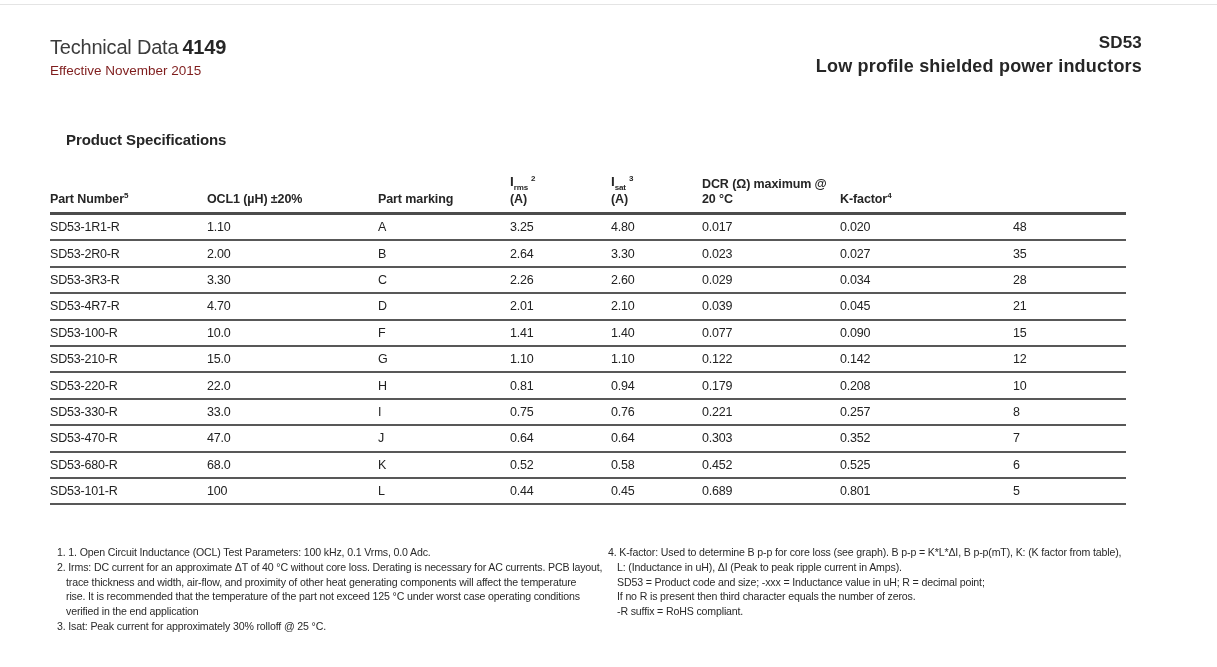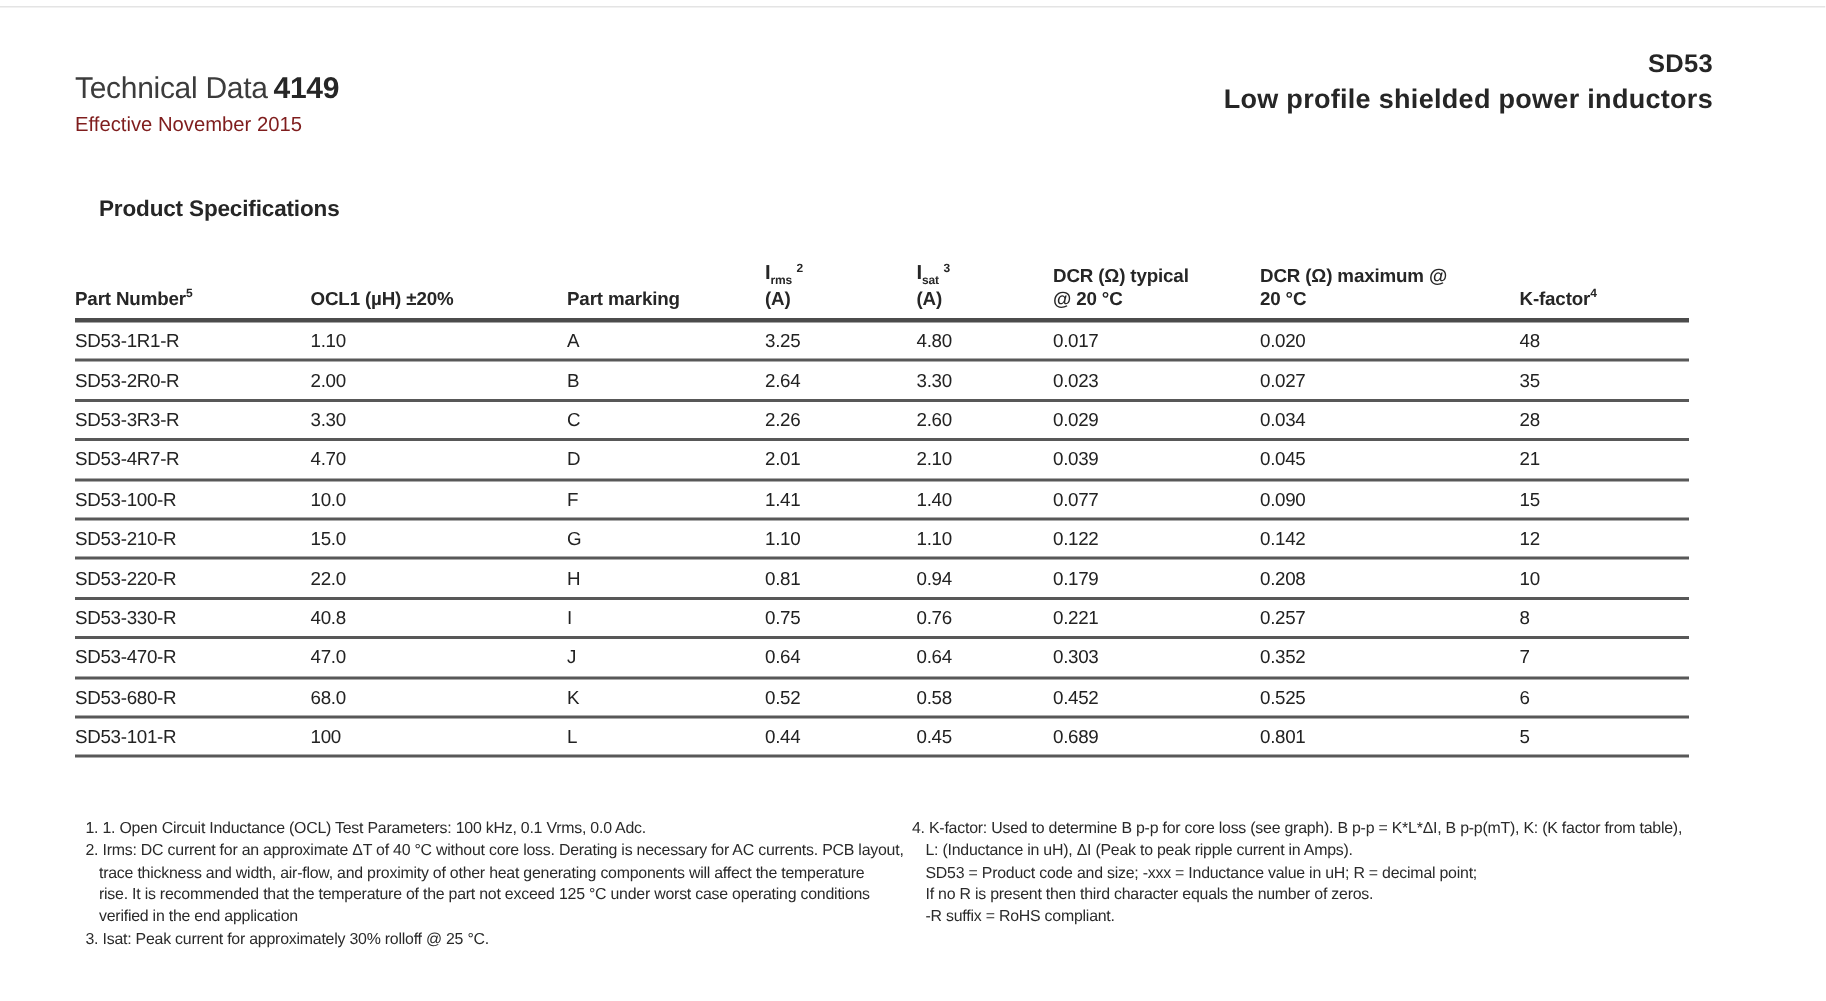--- a/index.html
+++ b/index.html
@@ -4,21 +4,21 @@
 <style>
   * { margin:0; padding:0; box-sizing:border-box; }
   body { background:#ffffff; }
   .page {
     position:relative; width:1217px; height:667px; background:#ffffff;
     font-family:"Liberation Sans", sans-serif; color:#262626; overflow:hidden;
   }
   .top-hairline { position:absolute; left:0; top:4px; width:1217px; height:1px; background:#e4e4e4; }
 
   
-  .hdr-left { position:absolute; left:50px; top:48px; }
+  .hdr-left { position:absolute; left:50px; top:36px; }
   .hdr-title { font-size:20px; color:#3c3c3c; letter-spacing:-0.2px; }
   .hdr-title .docnum { font-weight:700; color:#262626; margin-left:4px; }
   .hdr-sub { font-size:13.5px; margin-top:4px; color:#7f1d1d; }
 
   .hdr-right { position:absolute; right:75px; top:33px; text-align:right; }
   .hdr-code { font-size:17px; font-weight:700; letter-spacing:0.2px; }
   .hdr-prod { font-size:18px; font-weight:700; margin-top:3px; letter-spacing:0.2px; }
 
   .section-title { position:absolute; left:66px; top:131px; font-size:15px; font-weight:700; letter-spacing:-0.1px; }
 
@@ -80,24 +80,20 @@
       <div class="th"><span>Part marking</span></div>
       <div class="th">
         <div><span class="iletter">I</span><sub>rms</sub><sup class="isup">2</sup></div>
         <div>(A)</div>
       </div>
       <div class="th">
         <div><span class="iletter">I</span><sub>sat</sub><sup class="isup">3</sup></div>
         <div>(A)</div>
       </div>
       <div class="th">
-        <div>DCR (Ω) typical</div>
-        <div>@ 20 °C</div>
-      </div>
-      <div class="th">
         <div>DCR (Ω) maximum @</div>
         <div>20 °C</div>
       </div>
       <div class="th"><span>K-factor</span><sup class="hsup">4</sup></div>
     </div>
     <div>
         <div class="trow grid-cols">
           <div class="td">SD53-1R1-R</div>
           <div class="td">1.10</div>
           <div class="td">A</div>
@@ -162,21 +158,21 @@
           <div class="td">22.0</div>
           <div class="td">H</div>
           <div class="td">0.81</div>
           <div class="td">0.94</div>
           <div class="td">0.179</div>
           <div class="td">0.208</div>
           <div class="td">10</div>
         </div>
         <div class="trow grid-cols">
           <div class="td">SD53-330-R</div>
-          <div class="td">40.8</div>
+          <div class="td">33.0</div>
           <div class="td">I</div>
           <div class="td">0.75</div>
           <div class="td">0.76</div>
           <div class="td">0.221</div>
           <div class="td">0.257</div>
           <div class="td">8</div>
         </div>
         <div class="trow grid-cols">
           <div class="td">SD53-470-R</div>
           <div class="td">47.0</div>

